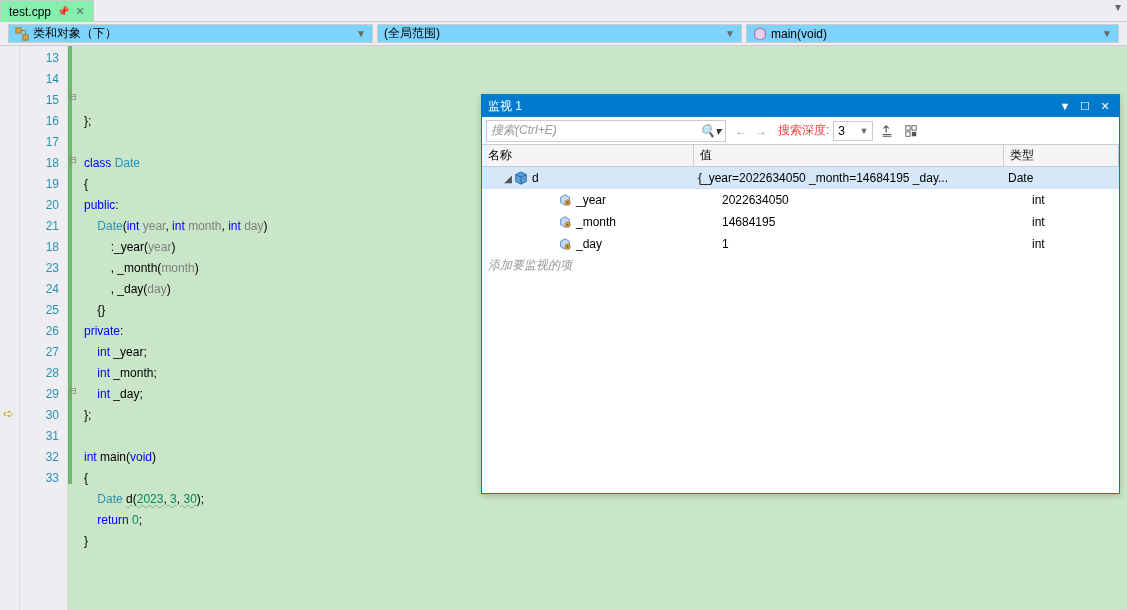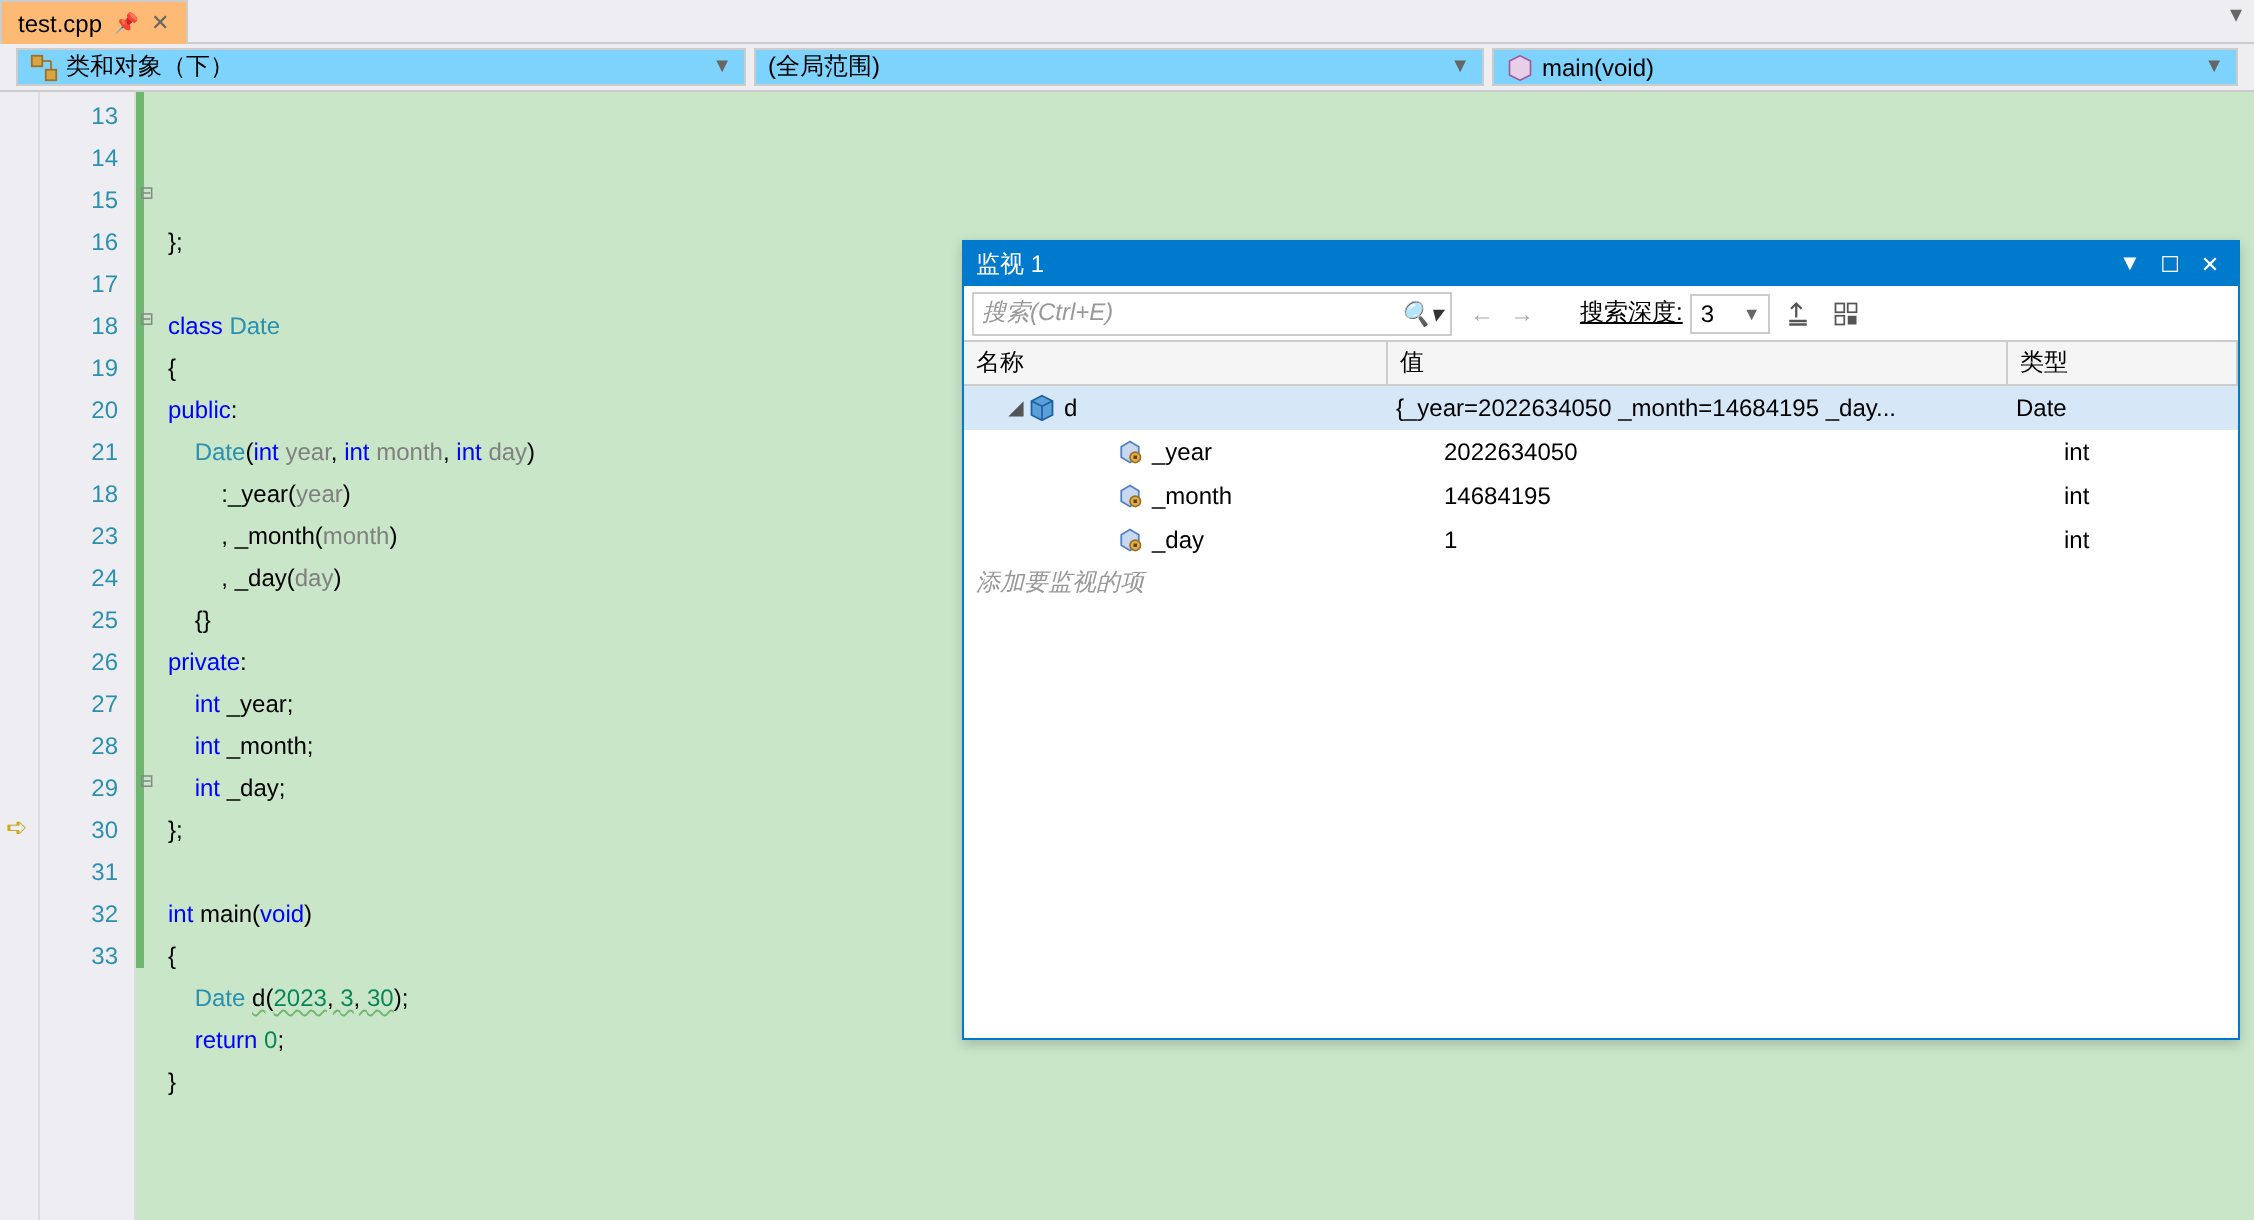--- a/index.html
+++ b/index.html
@@ -1,20 +1,20 @@
 <!DOCTYPE html>
 <html><head>
 <meta charset="utf-8">
 <style>
 * { margin: 0; padding: 0; box-sizing: border-box; font-family: "Microsoft YaHei", "Segoe UI", sans-serif; font-size: 12px; }
 body { background: #c9e6c9; width: 1127px; height: 610px; overflow: hidden; position: relative; }
 
 
 .tab-bar { background: #eeeef2; height: 22px; display: flex; border-bottom: 1px solid #ccc; }
-.tab { background: #fdba74; border: 1px solid #ccc; border-bottom: none; padding: 0 8px; display: flex; align-items: center; gap: 6px; height: 22px; }
+.tab { background: #86efac; border: 1px solid #ccc; border-bottom: none; padding: 0 8px; display: flex; align-items: center; gap: 6px; height: 22px; }
 .tab .pin { font-size: 10px; color: #666; }
 .tab .close { font-size: 11px; color: #666; cursor: pointer; }
 .tab-bar .dropdown { margin-left: auto; padding: 0 6px; color: #666; }
 
 
 .nav-bar { background: #eeeef2; height: 24px; display: flex; gap: 4px; padding: 2px 8px; border-bottom: 1px solid #ccc; }
 .nav-drop { background: #7dd3fc; border: 1px solid #ccc; flex: 1; display: flex; align-items: center; padding: 0 6px; justify-content: space-between; }
 .nav-drop.first { flex: 0 0 365px; }
 .nav-drop.second { flex: 0 0 365px; }
 .nav-drop .icon { width: 14px; height: 14px; display: inline-flex; margin-right: 4px; }
@@ -31,32 +31,32 @@
 .green-bar { position: absolute; left: 0; top: 0; width: 4px; height: 438px; background: #6fb76f; }
 .code-text { flex: 1; font-family: Consolas, "Courier New", monospace; font-size: 14px; line-height: 21px; padding-top: 2px; white-space: pre; color: #000; position: relative; }
 .code-text .kw { color: #0000ff; }
 .code-text .type { color: #2b91af; }
 .code-text .param { color: #808080; }
 .code-text .num { color: #098658; }
 .code-text .current-line { background: #b8dfb8; display: block; position: absolute; left: -4px; right: 0; height: 21px; top: 359px; z-index: -1; border: 1px solid #a0c8a0;}
 .code-text .squiggle { text-decoration: underline wavy #6fb76f; text-decoration-thickness: 1px; }
 
 
-.watch-window { position: absolute; left: 481px; top: 120px; width: 639px; height: 400px; background: #fff; border: 1px solid #007acc; display: flex; flex-direction: column; box-shadow: 0 2px 6px rgba(0,0,0,0.2);}
+.watch-window { position: absolute; left: 481px; top: 94px; width: 639px; height: 400px; background: #fff; border: 1px solid #007acc; display: flex; flex-direction: column; box-shadow: 0 2px 6px rgba(0,0,0,0.2);}
 .watch-title { background: #007acc; color: #fff; height: 22px; display: flex; align-items: center; padding: 0 6px; justify-content: space-between; }
 .watch-title .title-text { flex: 1; }
 .watch-title .win-btns { display: flex; gap: 4px; }
 .watch-title .win-btn { width: 16px; height: 16px; display: flex; align-items: center; justify-content: center; cursor: pointer; font-size: 11px;}
 
 .watch-toolbar { height: 28px; border-bottom: 1px solid #ccc; display: flex; align-items: center; padding: 0 4px; gap: 4px; }
 .watch-search { flex: 0 0 240px; height: 22px; border: 1px solid #ccc; display: flex; align-items: center; padding: 0 4px; color: #999; justify-content: space-between; font-style: italic; }
 .watch-search .mag { color: #333; }
 .watch-nav { display: flex; gap: 2px; margin-left: 2px; color: #aaa; }
 .watch-nav span { width: 18px; text-align: center; }
-.watch-depth-label { margin-left: 16px; color: #000000; text-decoration: underline; }
+.watch-depth-label { margin-left: 4px; color: #ef4444; }
 .watch-depth { width: 40px; height: 20px; border: 1px solid #ccc; display: flex; align-items: center; justify-content: space-between; padding: 0 4px; }
 .watch-tool-icon { width: 20px; height: 20px; display: flex; align-items: center; justify-content: center; border: 1px solid transparent; color: #555; }
 
 .watch-header { display: flex; height: 22px; border-bottom: 1px solid #ccc; background: #f5f5f5; }
 .watch-header .col { border-right: 1px solid #ccc; padding: 2px 6px; display: flex; align-items: center; }
 .watch-body { flex: 1; overflow: auto; }
 .watch-row { display: flex; height: 22px; align-items: center; }
 .watch-row.selected { background: #d6e7f7; }
 .watch-row .col { padding: 0 4px; display: flex; align-items: center; white-space: nowrap; overflow: hidden; text-overflow: ellipsis; }
 .col-name { width: 212px; }

